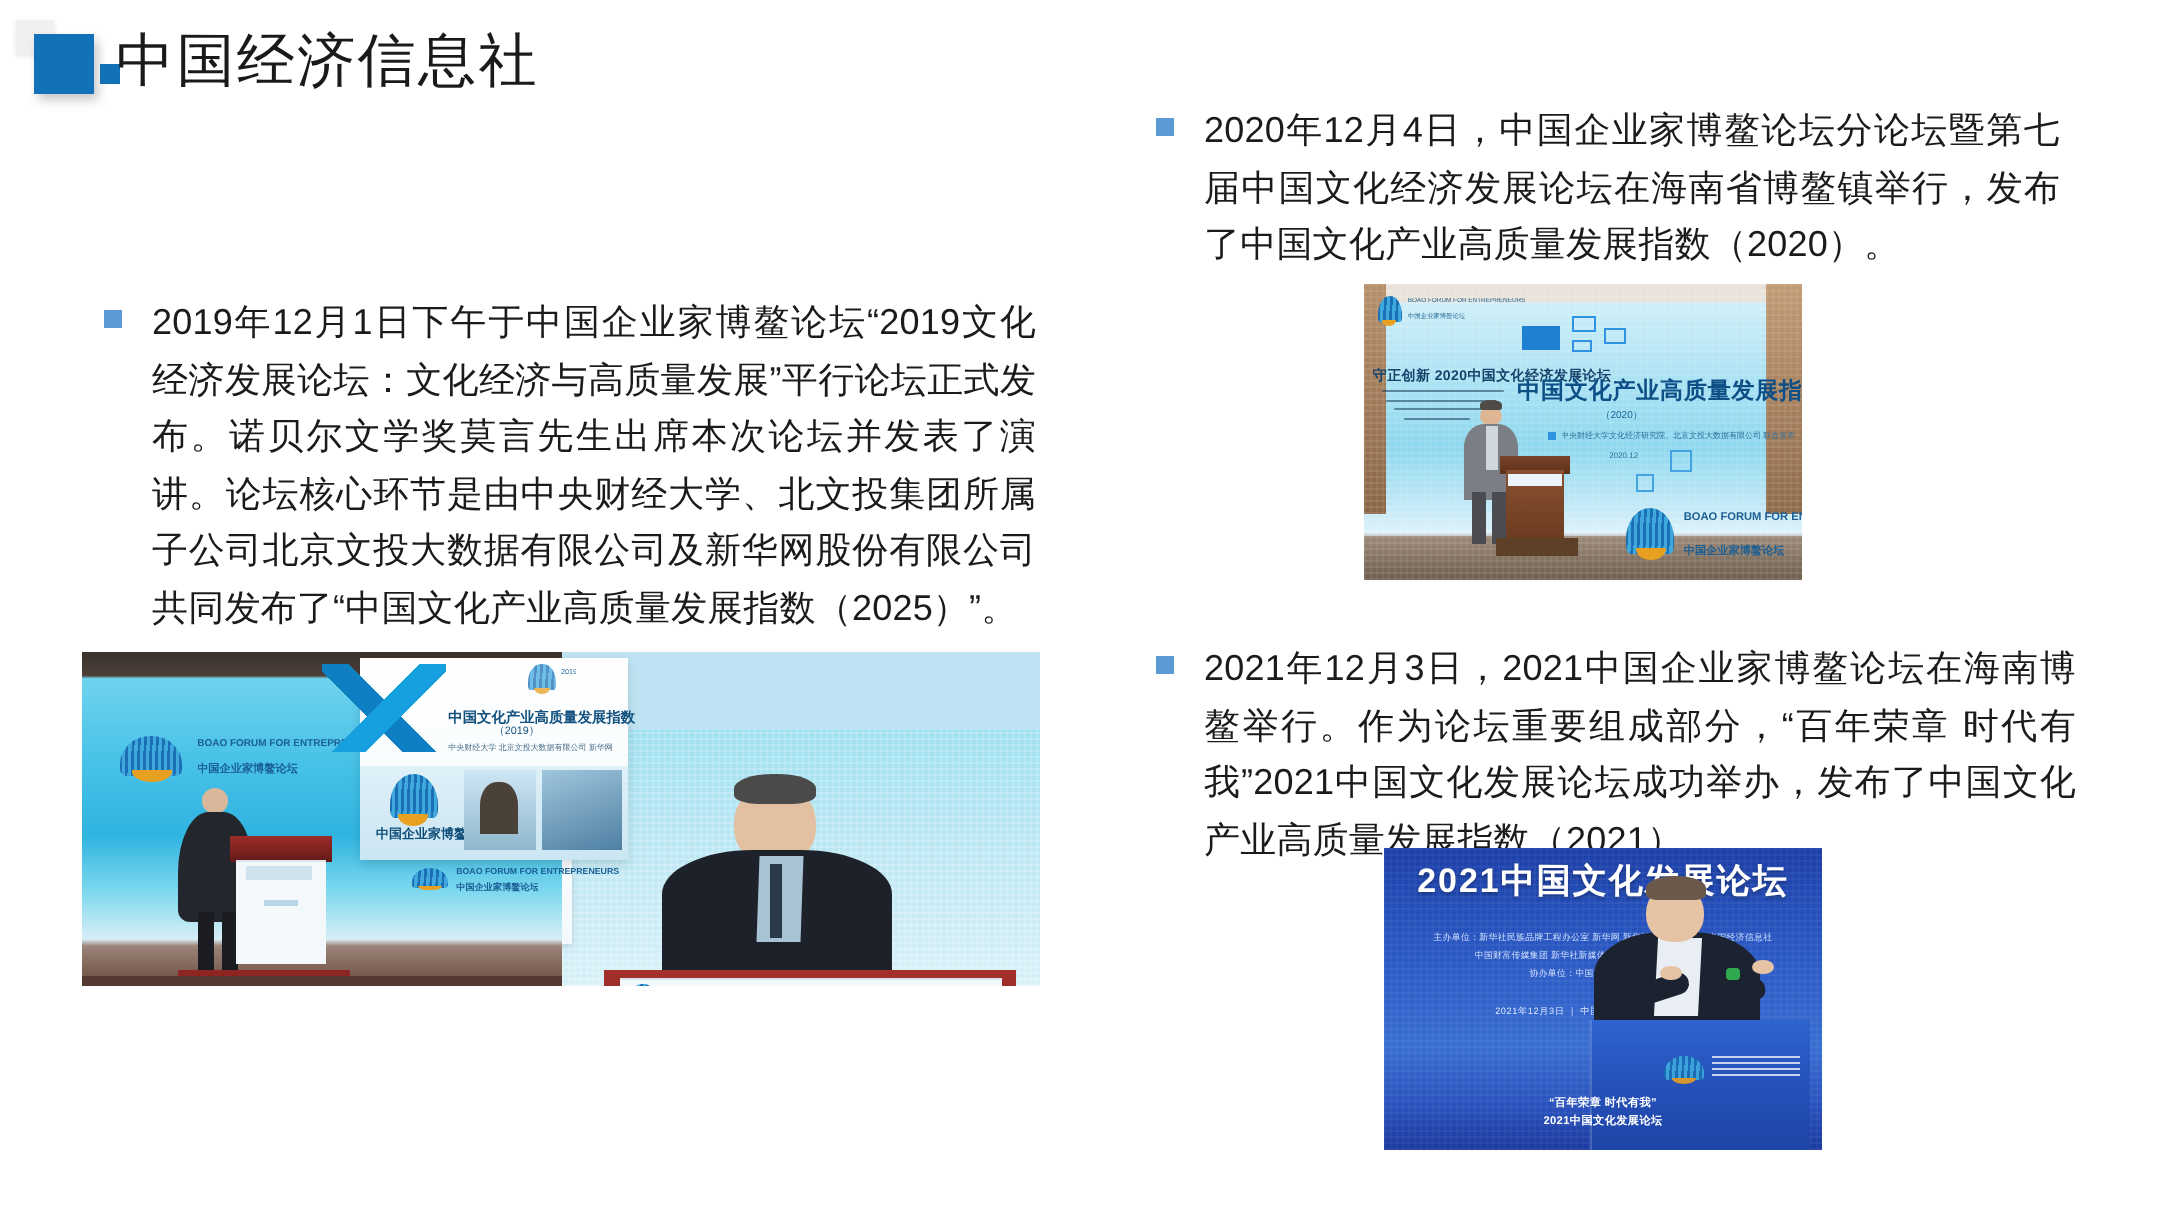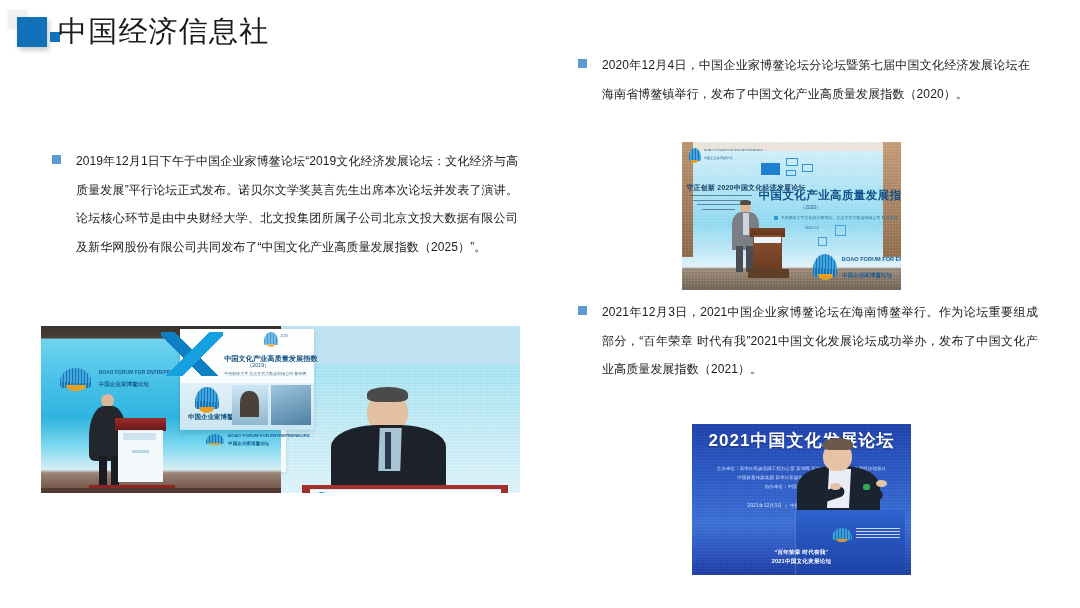--- a/index.html
+++ b/index.html
@@ -95,31 +95,31 @@
   .bullet-marker {
     flex: 0 0 auto;
     width: 9px;
     height: 9px;
     background: #5b9bd5;
     margin-top: 8px;
     margin-right: 15px;
   }
   .bullet-text {
     flex: 1 1 auto;
-    font-size: 12px;
+    font-size: 18px;
     line-height: 28.5px;
     color: #1b1b1b;
     text-align: justify;
     text-justify: inter-ideograph;
     letter-spacing: 0.1px;
   }
 
   #bullet-2019 { left: 52px;  top: 147px; width: 466px; }
   #bullet-2020 { left: 578px; top: 51px;  width: 452px; }
-  #bullet-2021 { left: 578px; top: 298px; width: 460px; }
+  #bullet-2021 { left: 578px; top: 320px; width: 460px; }
 
   
   .photo {
     position: absolute;
     overflow: hidden;
     background: #bfe3f2;
   }
 
   #photo-2019 { left: 41px;  top: 326px; width: 479px; height: 167px; }
   #photo-2020 { left: 682px; top: 142px; width: 219px; height: 148px; }

